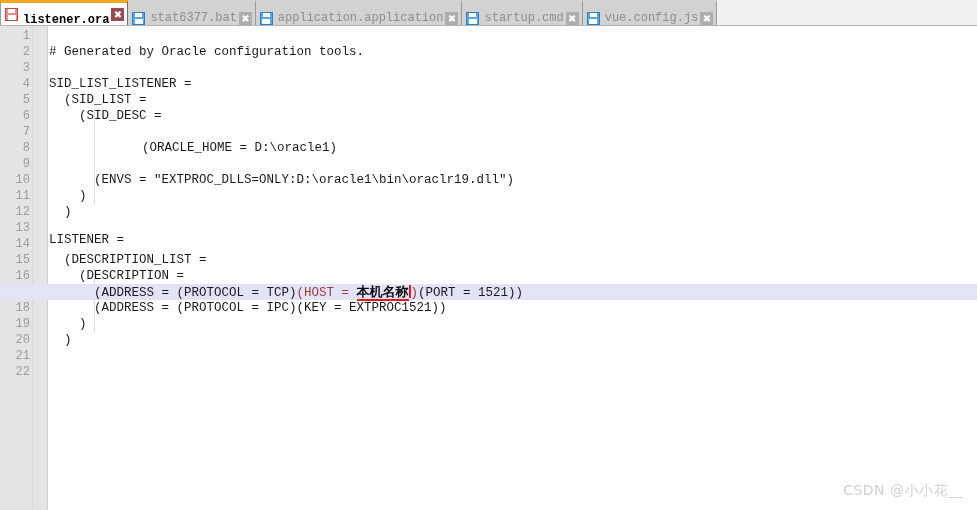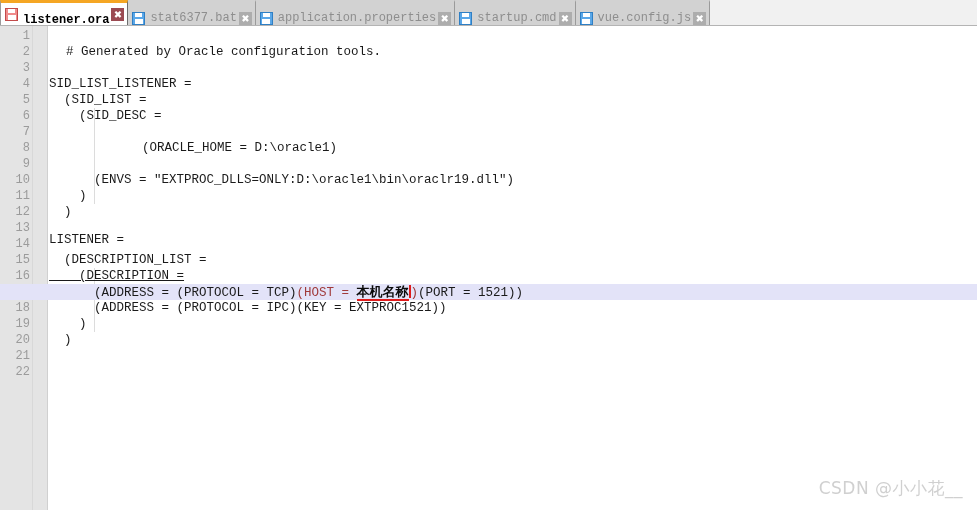--- a/index.html
+++ b/index.html
@@ -177,21 +177,21 @@
   .indent-guide {
     position: absolute;
     width: 1px;
     background: #dcdcdc;
   }
   #watermark {
     position: absolute;
     right: 14px;
     bottom: 10px;
     font-family: "DejaVu Sans", sans-serif;
-    font-size: 17px;
+    font-size: 14px;
     color: #d0d0d0;
     white-space: nowrap;
     letter-spacing: 0.5px;
   }
 </style>
 </head>
 <body>
 
 <div id="tabbar">
     <div class="tab active">
@@ -199,21 +199,21 @@
       <span class="tab-label">listener.ora</span>
       <span class="tab-close">✖</span>
     </div>
     <div class="tab inactive">
       <span class="tab-icon blue"></span>
       <span class="tab-label">stat6377.bat</span>
       <span class="tab-close">✖</span>
     </div>
     <div class="tab inactive">
       <span class="tab-icon blue"></span>
-      <span class="tab-label">application.properties</span>
+      <span class="tab-label">application.application</span>
       <span class="tab-close">✖</span>
     </div>
     <div class="tab inactive">
       <span class="tab-icon blue"></span>
       <span class="tab-label">startup.cmd</span>
       <span class="tab-close">✖</span>
     </div>
     <div class="tab inactive">
       <span class="tab-icon blue"></span>
       <span class="tab-label">vue.config.js</span>
@@ -242,33 +242,33 @@
       <div class="lineno" style="top: 258px;">17</div>
       <div class="lineno" style="top: 274px;">18</div>
       <div class="lineno" style="top: 290px;">19</div>
       <div class="lineno" style="top: 306px;">20</div>
       <div class="lineno" style="top: 322px;">21</div>
       <div class="lineno" style="top: 338px;">22</div>
     </div>
   <div id="code">
       <div class="indent-guide" style="left: 45.12px; top: 82px; height: 96px;"></div>
       <div class="indent-guide" style="left: 45.12px; top: 242px; height: 64px;"></div>
-      <div class="codeline" style="top: 18px; padding-left: 17px;"># Generated by Oracle configuration tools.</div>
+      <div class="codeline" style="top: 18px;"># Generated by Oracle configuration tools.</div>
       <div class="codeline" style="top: 34px;"></div>
       <div class="codeline" style="top: 50px;">SID_LIST_LISTENER =</div>
       <div class="codeline" style="top: 66px;">  (SID_LIST =</div>
       <div class="codeline" style="top: 82px;">    (SID_DESC =</div>
       <div class="codeline" style="top: 114px; padding-left: 48px;">      (ORACLE_HOME = D:\oracle1)</div>
       <div class="codeline" style="top: 146px;">      (ENVS = "EXTPROC_DLLS=ONLY:D:\oracle1\bin\oraclr19.dll")</div>
       <div class="codeline" style="top: 162px;">    )</div>
       <div class="codeline" style="top: 178px;">  )</div>
       <div class="codeline" style="top: 194px;"></div>
       <div class="codeline" style="top: 206px;">LISTENER =</div>
       <div class="codeline" style="top: 226px;">  (DESCRIPTION_LIST =</div>
-      <div class="codeline" style="top: 242px; text-decoration: underline;">    (DESCRIPTION =</div>
+      <div class="codeline" style="top: 242px;">    (DESCRIPTION =</div>
       <div class="rowhl" style="top: 258px;"></div>
       <div class="codeline" style="top: 258px; text-align: center;"><span>      (ADDRESS = (PROTOCOL = TCP)</span><span class="seg-red">(HOST = </span><span class="cjk">本机名称</span><span class="caret"></span><span class="seg-red">)</span><span>(PORT = 1521))</span></div>
       <div class="codeline" style="top: 274px;">      (ADDRESS = (PROTOCOL = IPC)(KEY = EXTPROC1521))</div>
       <div class="codeline" style="top: 290px;">    )</div>
       <div class="codeline" style="top: 306px;">  )</div>
       <div class="codeline" style="top: 322px;"></div>
       <div class="codeline" style="top: 338px;"></div>
     </div>
   <div id="watermark">CSDN @小小花__</div>
 </div>

